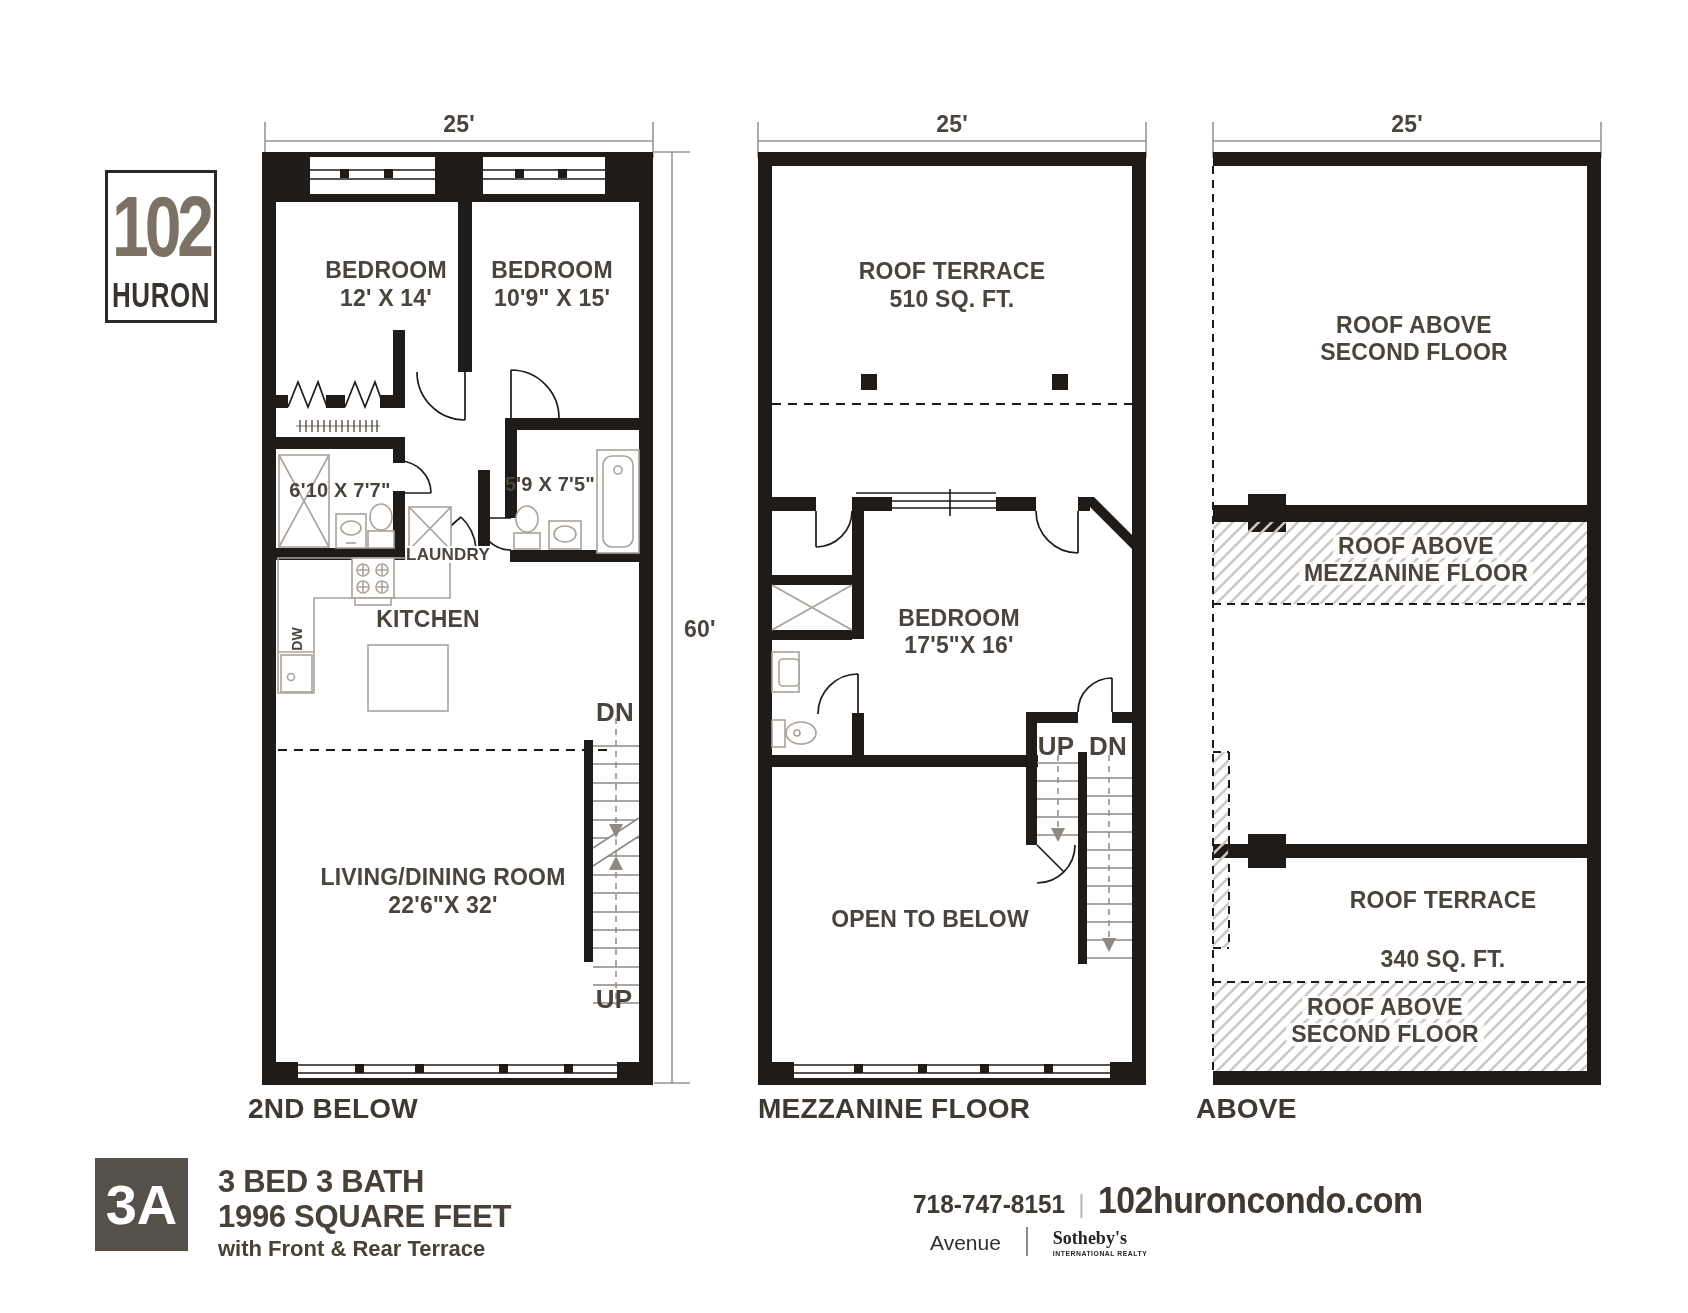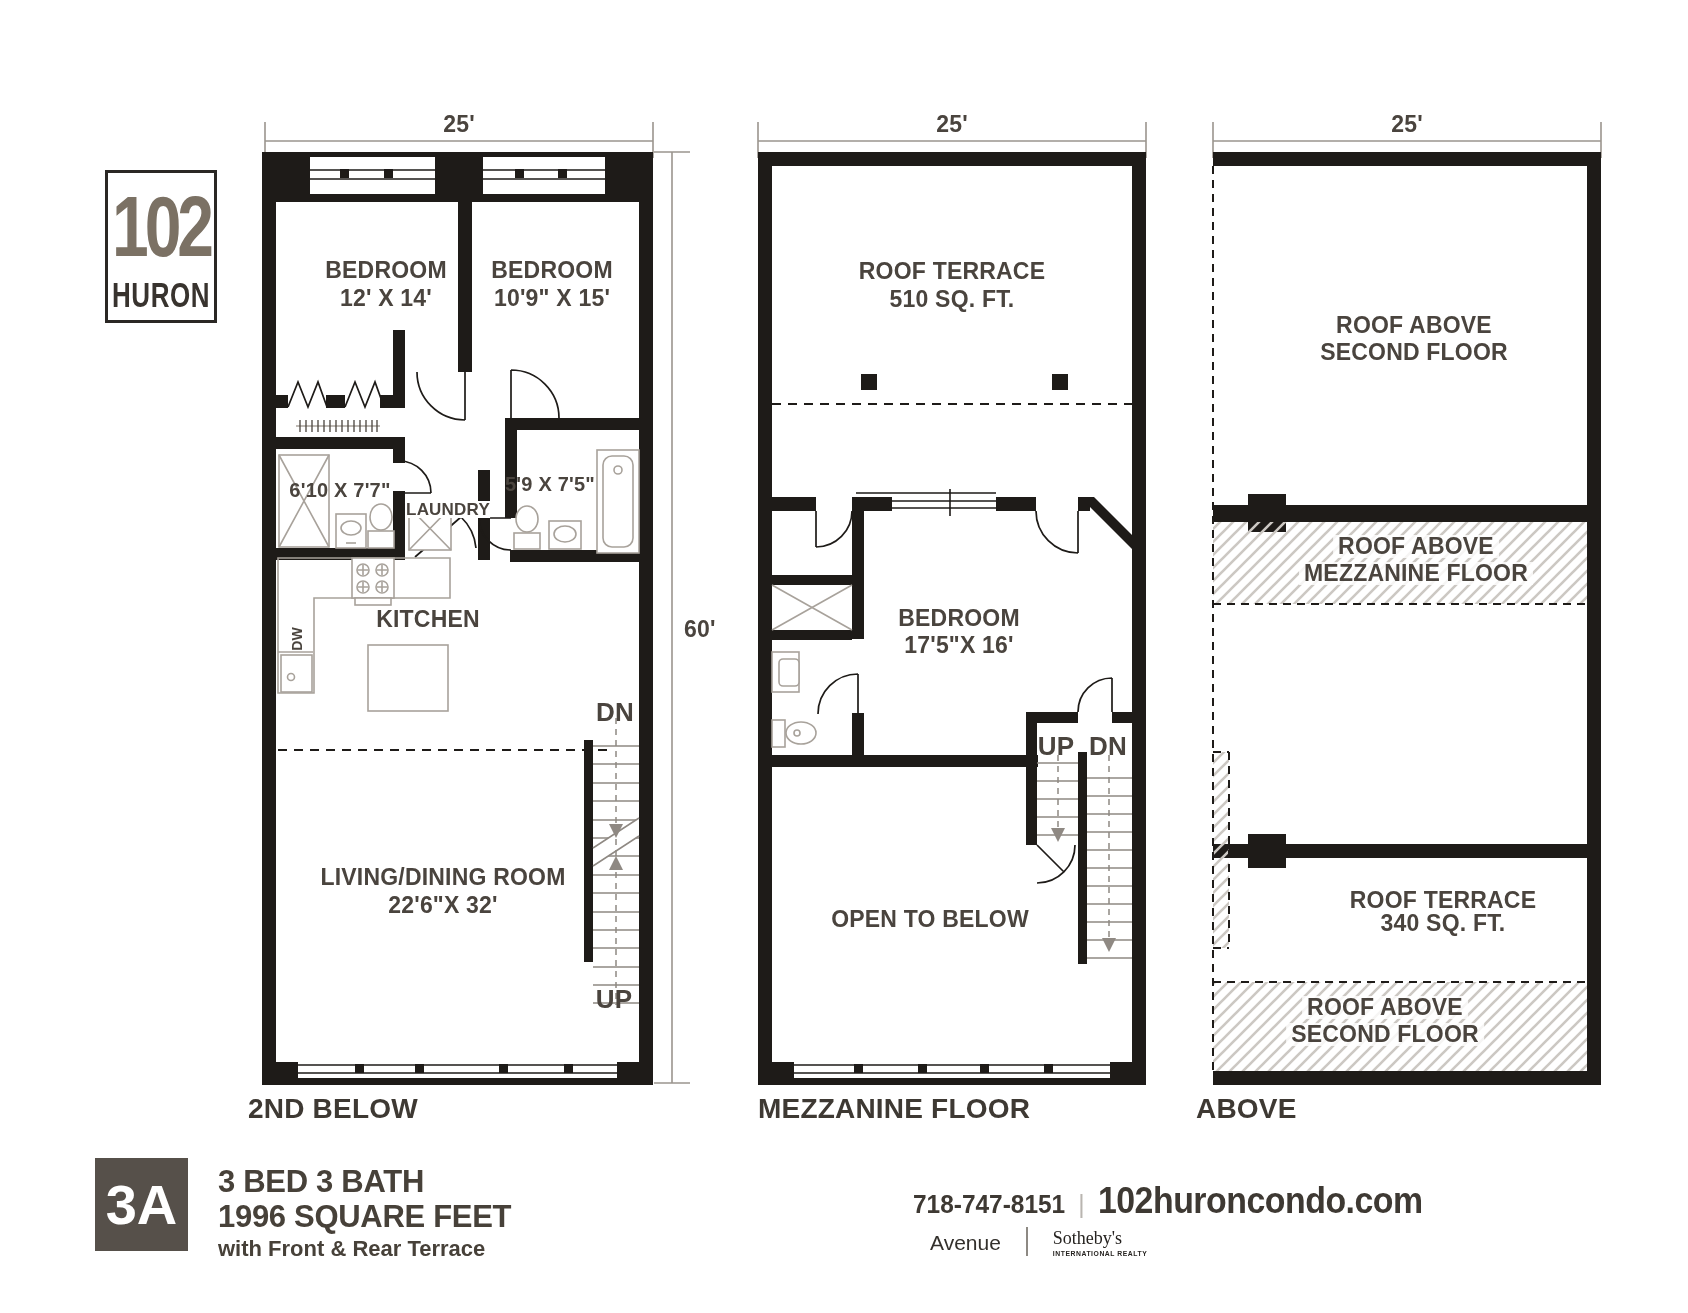--- a/index.html
+++ b/index.html
@@ -46,21 +46,21 @@
 
   .contact{position:absolute;left:913px;top:1180px;display:flex;align-items:baseline;
         gap:14px;color:#3e3933;transform:scaleX(.94);transform-origin:left bottom}
   .phone{font-size:26px;font-weight:700}
   .contact-sep{font-size:26px;color:#b9b5b0;font-weight:400}
   .website{font-size:36px;font-weight:700;letter-spacing:-.5px}
 
   .brand{position:absolute;left:930px;top:1227px;display:flex;align-items:flex-start;gap:25px}
   .brand-avenue{font-size:21px;color:#33302c;margin-top:4px;font-weight:400}
   .brand-bar{width:2px;height:29px;background:#8d8983}
-  .sothebys{font-family:"Liberation Serif",serif;font-size:18px;font-weight:400;
+  .sothebys{font-family:"Liberation Serif",serif;font-size:18px;font-weight:700;
         color:#262320;line-height:1;margin-top:2px}
   .sothebys-sub{font-family:"Liberation Sans",sans-serif;font-size:6.8px;font-weight:700;
         letter-spacing:.55px;color:#262320;margin-top:3px}
   .disclaimer{position:absolute;left:1072px;top:1228px;width:460px;font-size:11.6px;
         font-weight:700;color:#45403a;line-height:1.2}
 </style>
 </head>
 <body>
 
 <div class="sheet">
@@ -293,21 +293,21 @@
   <div class="lbl c s21" style="left:459px;top:113px">25'</div>
   <div class="lbl c s21" style="left:952px;top:113px">25'</div>
   <div class="lbl c s21" style="left:1407px;top:113px">25'</div>
   <div class="lbl s21" style="left:684px;top:618px">60'</div>
 
   <div class="lbl c s23" style="left:386px;top:259px">BEDROOM</div>
   <div class="lbl c s23" style="left:386px;top:287px">12' X 14'</div>
   <div class="lbl c s23" style="left:552px;top:259px">BEDROOM</div>
   <div class="lbl c s23" style="left:552px;top:287px">10'9" X 15'</div>
   <div class="lbl c s20" style="left:340px;top:480px">6'10 X 7'7"</div>
-  <div class="lbl c s17" style="left:448px;top:501px;background:#fff;padding:0 0">LAUNDRY</div>
+  <div class="lbl c s17" style="left:448px;top:546px;background:#fff;padding:0 0">LAUNDRY</div>
   <div class="lbl c s20" style="left:550px;top:474px">5'9 X 7'5"</div>
   <div class="lbl c s23" style="left:428px;top:608px">KITCHEN</div>
   <div class="lbl rot s14" style="left:297px;top:639px">DW</div>
   <div class="lbl c s19" style="left:615px;top:699px">DN</div>
   <div class="lbl c s23" style="left:443px;top:866px">LIVING/DINING ROOM</div>
   <div class="lbl c s23" style="left:443px;top:894px">22'6"X 32'</div>
   <div class="lbl c s19" style="left:614px;top:986px">UP</div>
   <div class="lbl floor" style="left:248px;top:1095px">2ND BELOW</div>
 
   <div class="lbl c s23" style="left:952px;top:260px">ROOF TERRACE</div>
@@ -317,21 +317,21 @@
   <div class="lbl c s19" style="left:1056px;top:733px">UP</div>
   <div class="lbl c s19" style="left:1108px;top:733px">DN</div>
   <div class="lbl c s23" style="left:930px;top:908px">OPEN TO BELOW</div>
   <div class="lbl floor" style="left:758px;top:1095px">MEZZANINE FLOOR</div>
 
   <div class="lbl c s23" style="left:1414px;top:314px">ROOF ABOVE</div>
   <div class="lbl c s23" style="left:1414px;top:341px">SECOND FLOOR</div>
   <div class="lbl c s23 onhatch" style="left:1416px;top:535px">ROOF ABOVE</div>
   <div class="lbl c s23 onhatch" style="left:1416px;top:562px">MEZZANINE FLOOR</div>
   <div class="lbl c s23" style="left:1443px;top:889px">ROOF TERRACE</div>
-  <div class="lbl c s23" style="left:1443px;top:912px">340 SQ. FT.</div>
+  <div class="lbl c s23" style="left:1443px;top:948px">340 SQ. FT.</div>
   <div class="lbl c s23 onhatch" style="left:1385px;top:996px">ROOF ABOVE</div>
   <div class="lbl c s23 onhatch" style="left:1385px;top:1023px">SECOND FLOOR</div>
   <div class="lbl floor" style="left:1196px;top:1095px">ABOVE</div>
 
   <div class="badge">
     <span>3A</span>
   </div>
   <div class="spec spec1">3 BED 3 BATH</div>
   <div class="spec spec2">1996 SQUARE FEET</div>
   <div class="spec spec3">with Front &amp; Rear Terrace</div>

